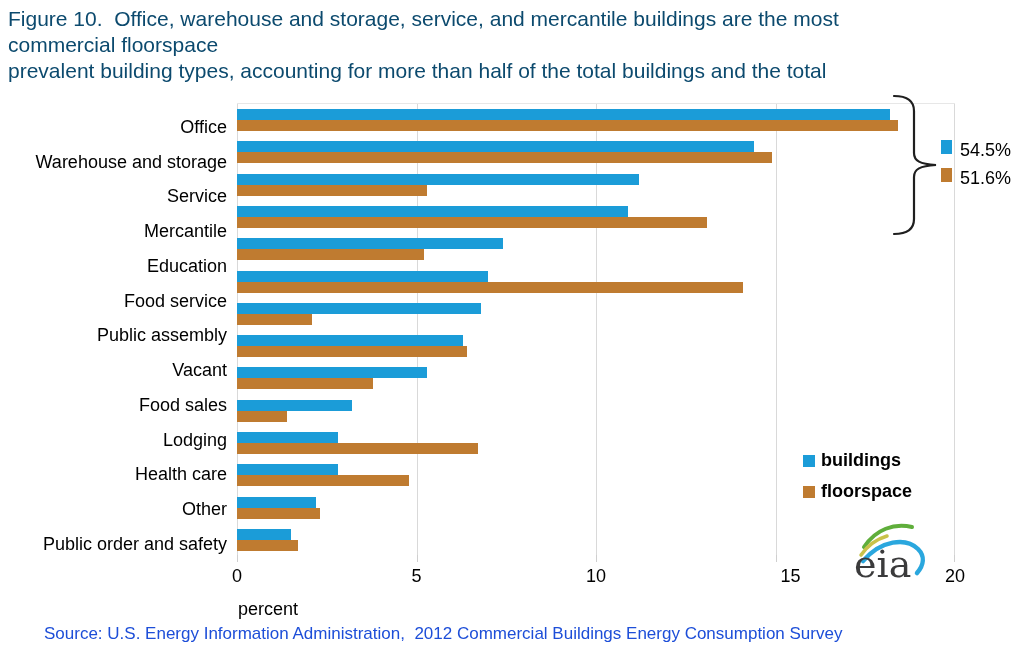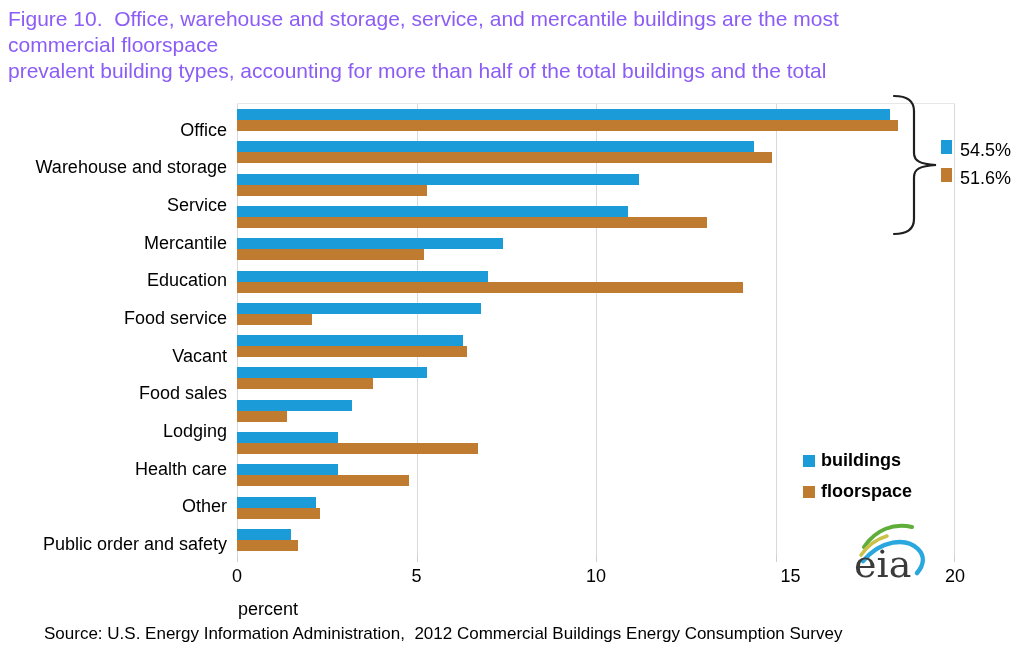--- a/index.html
+++ b/index.html
@@ -1,19 +1,19 @@
 <!DOCTYPE html>
 <html><head>
 <meta charset="utf-8">
 <style>
   html,body{margin:0;padding:0;background:#fff;}
   .canvas{position:relative;width:1020px;height:655px;background:#fff;overflow:hidden;
           font-family:"Liberation Sans",sans-serif;color:#000;}
   .abs{position:absolute;}
-  .title{left:8px;top:6px;width:1004px;font-size:21px;line-height:26px;color:#8b5cf6;}
+  .title{left:8px;top:6px;width:1004px;font-size:21px;line-height:26px;color:#0c4a6e;}
   .title div{white-space:pre;}
   .cat-axis{left:0;top:103px;width:227px;height:452px;display:flex;flex-direction:column;}
   .cat-row{flex:1;display:flex;align-items:flex-end;justify-content:flex-end;}
   .cat-label{font-size:18px;white-space:pre;}
   .plot{left:237px;top:103px;width:718px;height:452px;border-top:1px solid #E7E7E7;}
   .plot-inner{position:absolute;inset:0;display:flex;flex-direction:column;}
   .gridline{position:absolute;top:0;bottom:0;width:1px;background:#D9D9D9;}
   .bar-row{flex:1;position:relative;}
   .bar{position:absolute;left:0;height:11px;}
   .bar.s0{top:calc(50% - 11px);}
@@ -21,21 +21,21 @@
   .xaxis{left:237px;top:555px;width:718px;height:40px;}
   .tick{position:absolute;top:0;width:1px;height:7px;background:#CFCFCF;}
   .tick-label{position:absolute;top:11px;transform:translateX(-50%);font-size:18px;}
   .xaxis-title{left:238px;top:599px;font-size:18px;}
   .legend{left:803px;top:450px;display:flex;flex-direction:column;gap:10px;font-weight:bold;}
   .legend-item{display:flex;align-items:center;gap:6px;font-size:18px;}
   .swatch{width:12px;height:12px;flex:0 0 auto;}
   .totals{left:941px;top:140px;display:flex;flex-direction:column;gap:7px;}
   .total-item{display:flex;align-items:flex-start;gap:8px;font-size:18px;}
   .total-item .swatch{width:11px;height:14px;}
-  .source{left:44px;top:624px;font-size:17px;color:#000000;white-space:pre;}
+  .source{left:44px;top:624px;font-size:17px;color:#1d4ed8;white-space:pre;}
   .bracket{left:888px;top:93px;}
   .logo{left:852px;top:516px;}
 </style>
 </head>
 <body>
 
 <div class="canvas">
 
   <div class="abs title">
     <div>Figure 10.  Office, warehouse and storage, service, and mercantile buildings are the most</div>
@@ -54,20 +54,23 @@
         <div class="cat-label">Service</div>
       </div>
       <div class="cat-row">
         <div class="cat-label">Mercantile</div>
       </div>
       <div class="cat-row">
         <div class="cat-label">Education</div>
       </div>
       <div class="cat-row">
         <div class="cat-label">Food service</div>
+      </div>
+      <div class="cat-row">
+        <div class="cat-label">Public assembly</div>
       </div>
       <div class="cat-row">
         <div class="cat-label">Vacant</div>
       </div>
       <div class="cat-row">
         <div class="cat-label">Food sales</div>
       </div>
       <div class="cat-row">
         <div class="cat-label">Lodging</div>
       </div>

